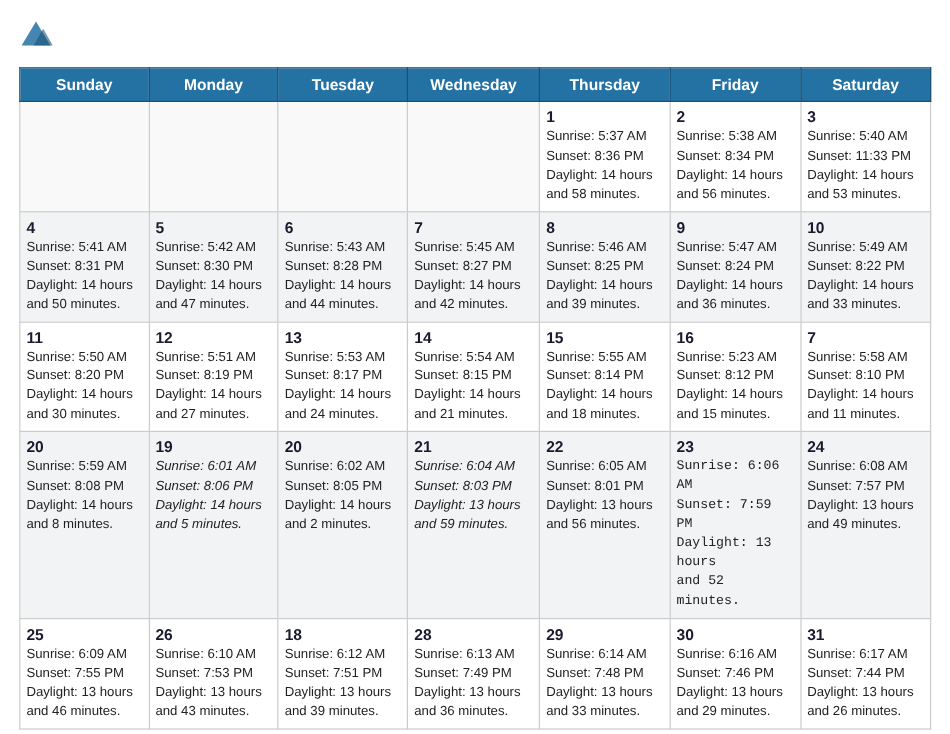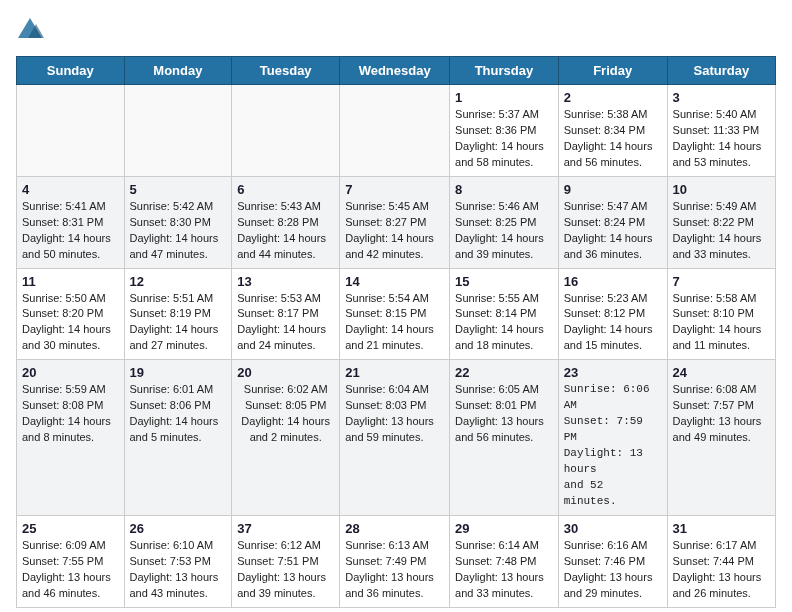--- a/index.html
+++ b/index.html
@@ -253,35 +253,35 @@
       <tr>
         <td>
           <span class="day-number">20</span>
           <div class="day-info" style="white-space: pre-line;">Sunrise: 5:59 AM
 Sunset: 8:08 PM
 Daylight: 14 hours
 and 8 minutes.</div>
         </td>
         <td>
           <span class="day-number">19</span>
-          <div class="day-info" style="white-space: pre-line;">Sunrise: 6:01 AM
+          <div class="day-info" style="white-space: pre-line; font-style: italic;">Sunrise: 6:01 AM
 Sunset: 8:06 PM
 Daylight: 14 hours
 and 5 minutes.</div>
         </td>
         <td>
           <span class="day-number">20</span>
-          <div class="day-info" style="white-space: pre-line; text-align: center;">Sunrise: 6:02 AM
+          <div class="day-info" style="white-space: pre-line;">Sunrise: 6:02 AM
 Sunset: 8:05 PM
 Daylight: 14 hours
 and 2 minutes.</div>
         </td>
         <td>
           <span class="day-number">21</span>
-          <div class="day-info" style="white-space: pre-line;">Sunrise: 6:04 AM
+          <div class="day-info" style="white-space: pre-line; font-style: italic;">Sunrise: 6:04 AM
 Sunset: 8:03 PM
 Daylight: 13 hours
 and 59 minutes.</div>
         </td>
         <td>
           <span class="day-number">22</span>
           <div class="day-info" style="white-space: pre-line;">Sunrise: 6:05 AM
 Sunset: 8:01 PM
 Daylight: 13 hours
 and 56 minutes.</div>
@@ -310,21 +310,21 @@
 and 46 minutes.</div>
         </td>
         <td>
           <span class="day-number">26</span>
           <div class="day-info" style="white-space: pre-line;">Sunrise: 6:10 AM
 Sunset: 7:53 PM
 Daylight: 13 hours
 and 43 minutes.</div>
         </td>
         <td>
-          <span class="day-number">37</span>
+          <span class="day-number">18</span>
           <div class="day-info" style="white-space: pre-line;">Sunrise: 6:12 AM
 Sunset: 7:51 PM
 Daylight: 13 hours
 and 39 minutes.</div>
         </td>
         <td>
           <span class="day-number">28</span>
           <div class="day-info" style="white-space: pre-line;">Sunrise: 6:13 AM
 Sunset: 7:49 PM
 Daylight: 13 hours

